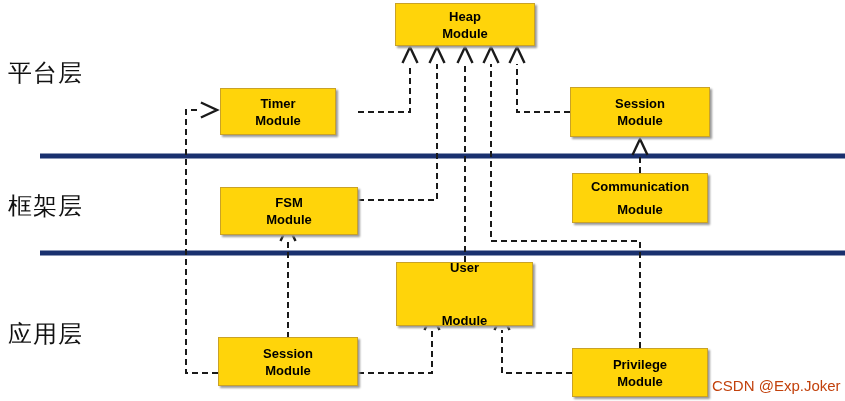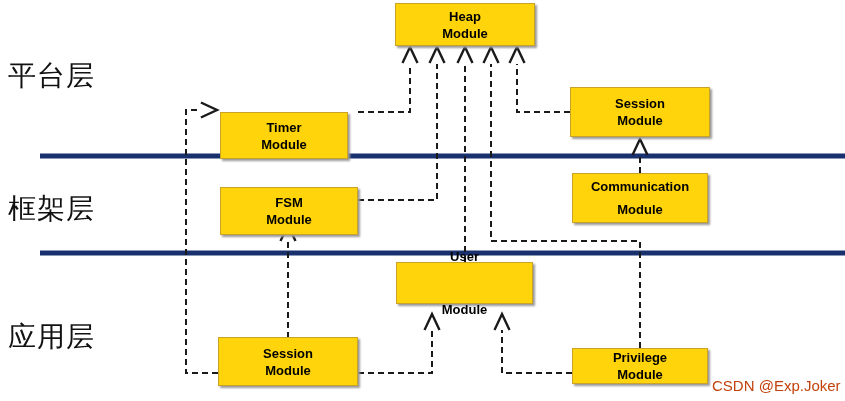--- a/index.html
+++ b/index.html
@@ -42,31 +42,31 @@
     align-items: center;
     justify-content: center;
     font-weight: bold;
     font-size: 13px;
     line-height: 17px;
     color: #000000;
     text-align: right;
     box-sizing: border-box;
   }
   .mod-heap          { left: 395px; top: 3px;   width: 140px; height: 43px; }
-  .mod-timer         { left: 220px; top: 88px;  width: 128px; height: 47px; margin-top: 24px; }
+  .mod-timer         { left: 220px; top: 88px;  width: 116px; height: 47px; }
   .mod-memory        { left: 570px; top: 87px;  width: 140px; height: 50px; }
   .mod-fsm           { left: 220px; top: 175px; width: 138px; height: 48px; margin-top: 12px; }
   .mod-communication { left: 572px; top: 173px; width: 136px; height: 50px; gap: 6px; }
-  .mod-user          { left: 396px; top: 262px; width: 137px; height: 42px; gap: 36px; }
+  .mod-user          { left: 396px; top: 262px; width: 137px; height: 64px; gap: 36px; }
   .mod-session       { left: 218px; top: 337px; width: 140px; height: 49px; }
-  .mod-privilege     { left: 572px; top: 348px; width: 136px; height: 36px; }
+  .mod-privilege     { left: 572px; top: 348px; width: 136px; height: 49px; }
   .layer-label {
     position: absolute;
     left: 8px;
-    font-size: 28px;
+    font-size: 24px;
     color: #111111;
     letter-spacing: 1px;
     white-space: nowrap;
   }
   .label-platform  { top: 57px; }
   .label-framework { top: 190px; }
   .label-app       { top: 318px; }
   .watermark {
     position: absolute;
     left: 712px;

